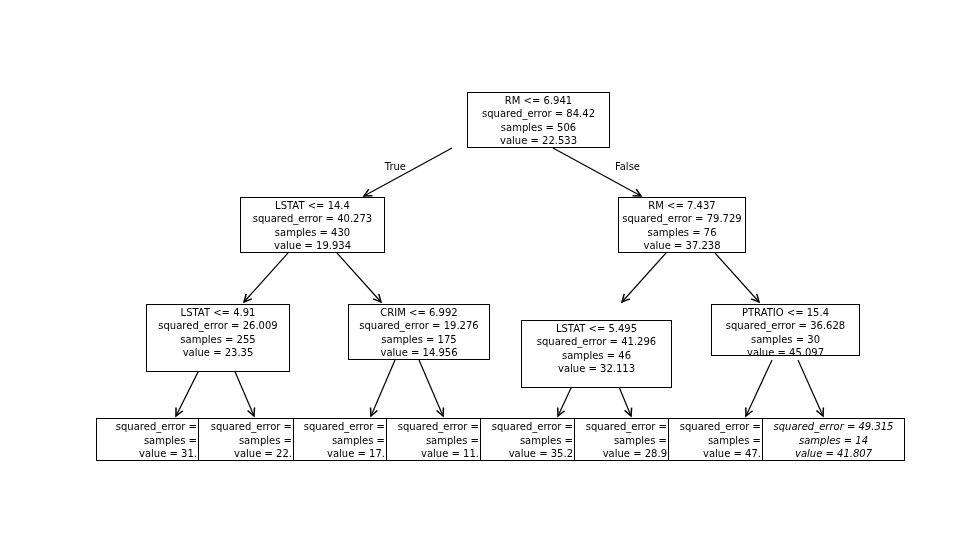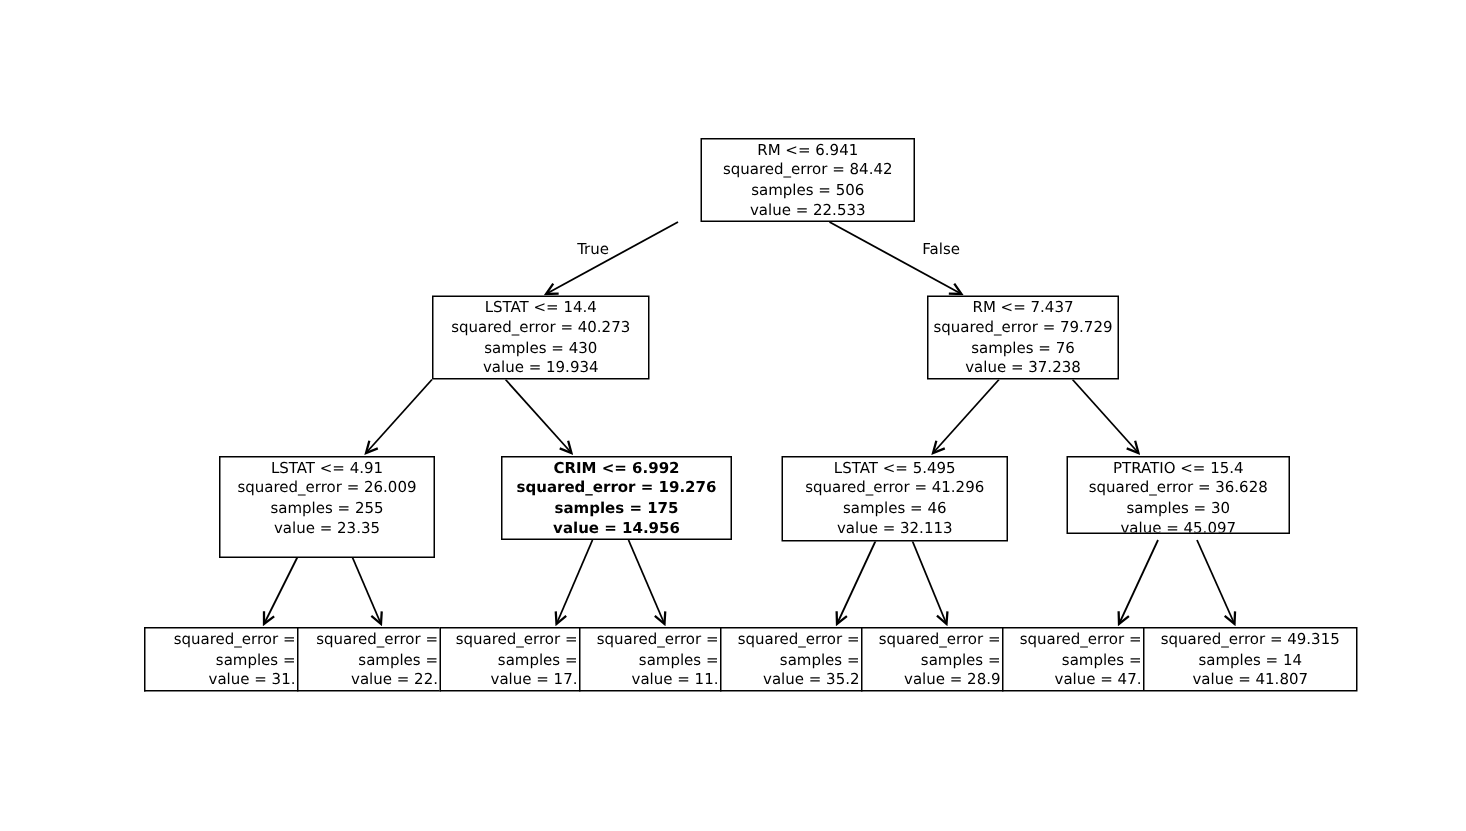--- a/index.html
+++ b/index.html
@@ -81,41 +81,41 @@
   </svg>
 
   <div class="edge-label" style="left:360px; top:161px;">True</div>
   <div class="edge-label" style="left:594px; top:161px;">False</div>
 
   <div class="node" style="left:431px; top:92px; width:143px; height:56px;margin-left:36px;">RM &lt;= 6.941
 squared_error = 84.42
 samples = 506
 value = 22.533</div>
 
-  <div class="node" style="left:240px; top:197px; width:145px; height:56px;margin-left:48px;">LSTAT &lt;= 14.4
+  <div class="node" style="left:240px; top:197px; width:145px; height:56px;">LSTAT &lt;= 14.4
 squared_error = 40.273
 samples = 430
 value = 19.934</div>
 
   <div class="node" style="left:618px; top:197px; width:128px; height:56px;">RM &lt;= 7.437
 squared_error = 79.729
 samples = 76
 value = 37.238</div>
 
   <div class="node" style="left:146px; top:304px; width:144px; height:68px;">LSTAT &lt;= 4.91
 squared_error = 26.009
 samples = 255
 value = 23.35</div>
 
-  <div class="node" style="left:334px; top:304px; width:154px; height:56px;font-weight:bold;">CRIM &lt;= 6.992
+  <div class="node" style="left:348px; top:304px; width:142px; height:56px;">CRIM &lt;= 6.992
 squared_error = 19.276
 samples = 175
 value = 14.956</div>
 
-  <div class="node" style="left:521px; top:304px; width:151px; height:57px;">LSTAT &lt;= 5.495
+  <div class="node" style="left:521px; top:320px; width:151px; height:68px;">LSTAT &lt;= 5.495
 squared_error = 41.296
 samples = 46
 value = 32.113</div>
 
   <div class="node" style="left:711px; top:304px; width:149px; height:52px;">PTRATIO &lt;= 15.4
 squared_error = 36.628
 samples = 30
 value = 45.097</div>
 
   <div class="node leaf clipped" style="left:96px; top:418px; width:102px; height:43px;">squared_error =
@@ -139,17 +139,17 @@
 value = 35.2</div>
 
   <div class="node leaf clipped" style="left:574px; top:418px; width:94px; height:43px;">squared_error =
 samples =
 value = 28.9</div>
 
   <div class="node leaf clipped" style="left:668px; top:418px; width:94px; height:43px;">squared_error =
 samples =
 value = 47.</div>
 
-  <div class="node leaf" style="left:762px; top:418px; width:143px; height:43px;">squared_error = 49.315
+  <div class="node leaf" style="left:762px; top:418px; width:143px; height:43px;font-style:italic;">squared_error = 49.315
 samples = 14
 value = 41.807</div>
 
 </div>
 
 </body></html>

